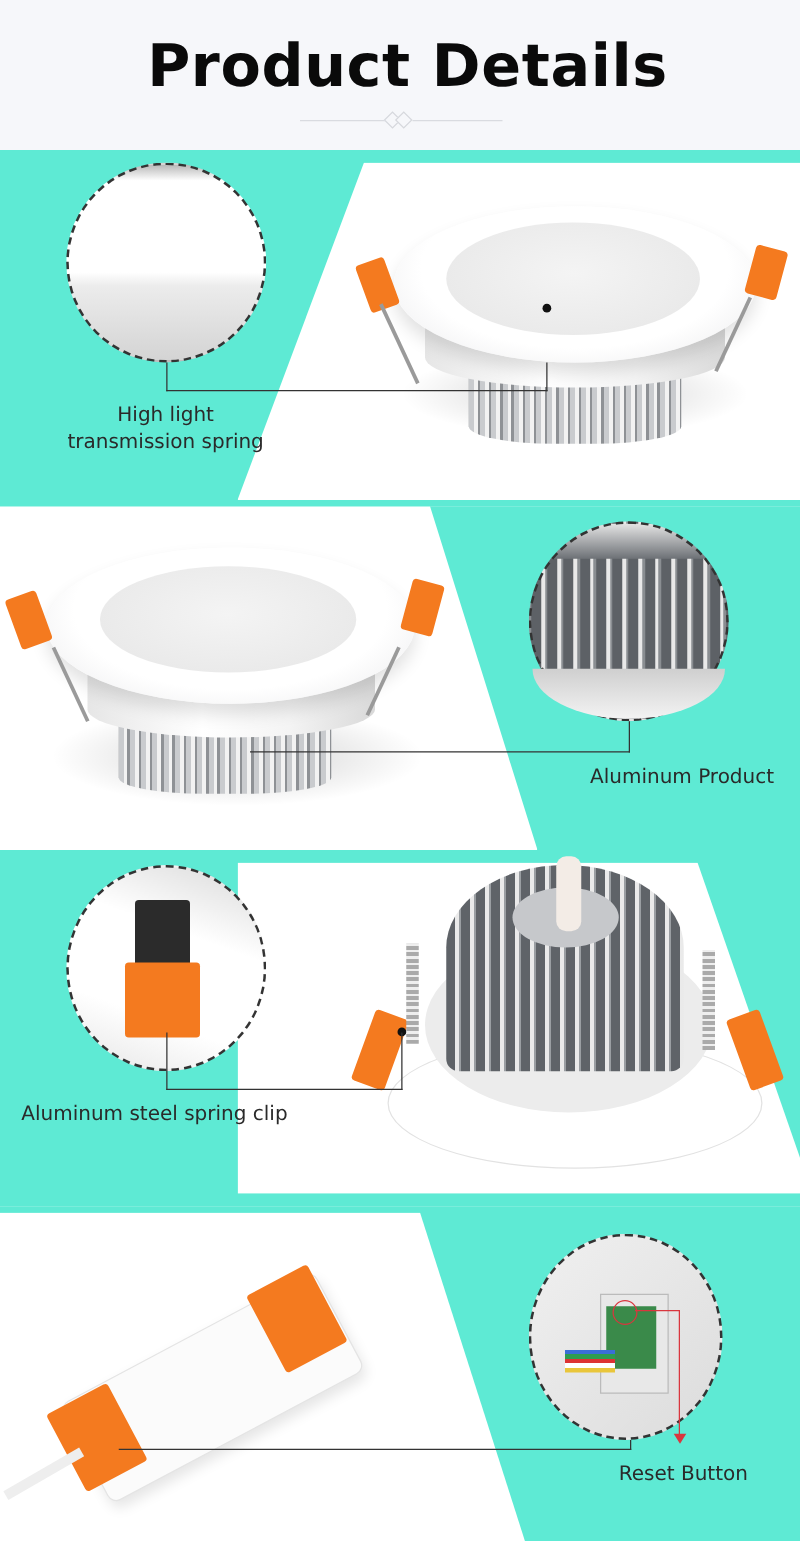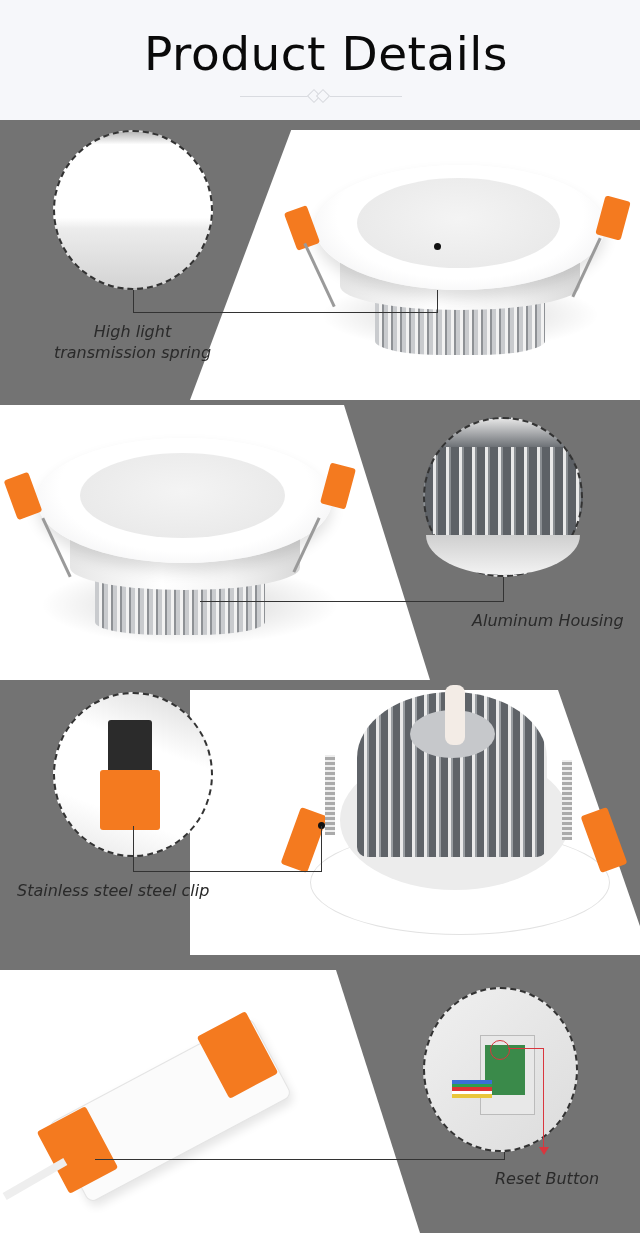--- a/index.html
+++ b/index.html
@@ -1,22 +1,22 @@
 <!DOCTYPE html>
 <html><head>
 <meta charset="utf-8">
 <style>
   * { box-sizing: border-box; margin: 0; padding: 0; }
   body { width: 640px; height: 1233px; background: #f6f7fa; font-family: "DejaVu Sans", sans-serif; position: relative; overflow: hidden; }
   .header { position: absolute; left: 0; top: 0; width: 640px; height: 120px; background: #f6f7fa; }
-  .title { position: absolute; left: 0; top: 26px; width: 640px; text-align: center; font-weight: normal; font-size: 47px; color: #0a0a0a; letter-spacing: 0.5px; padding-left: 12px; }
+  .title { position: absolute; left: 0; top: 26px; width: 640px; text-align: center; font-weight: bold; font-size: 47px; color: #0a0a0a; letter-spacing: 0.5px; padding-left: 12px; }
   .title-rule { position: absolute; top: 96px; height: 1px; background: #d9dbe0; }
   .diamond { position: absolute; width: 10px; height: 10px; border: 1px solid #d6d8dd; transform: rotate(45deg); background: #f6f7fa; }
 
-  .panel { position: absolute; left: 0; width: 640px; overflow: hidden; background: #737373; font-style: italic; }
+  .panel { position: absolute; left: 0; width: 640px; overflow: hidden; background: #5eead4; }
   .panel .white-shape { position: absolute; background: #ffffff; }
   .label { position: absolute; font-size: 16px; color: #2a2a2a; line-height: 21px; }
   .leader { position: absolute; border-color: #333; border-style: solid; border-width: 0; }
   .dot { position: absolute; width: 7px; height: 7px; border-radius: 50%; background: #111; }
 
   .zoom-circle { position: absolute; border-radius: 50%; border: 2px dashed #333; overflow: hidden; background: #eee; }
 
   
   .rim { position: absolute; border-radius: 50%; background: radial-gradient(ellipse at 50% 40%, #ffffff 60%, #e8e8ea 100%); box-shadow: 0 8px 14px rgba(0,0,0,0.12); }
   .lens { position: absolute; border-radius: 50%; background: radial-gradient(ellipse at 50% 45%, #f4f4f4 0%, #e6e6e6 100%); }
@@ -72,21 +72,21 @@
   <div class="clip" style="left:10px;top:70px;width:26px;height:42px;transform:rotate(-20deg);"></div>
   <div class="spring" style="left:55px;top:110px;height:65px;transform:rotate(-25deg);"></div>
   <div class="clip" style="left:325px;top:60px;width:26px;height:42px;transform:rotate(15deg);"></div>
   <div class="spring" style="left:305px;top:110px;height:60px;transform:rotate(25deg);"></div>
 
   <div class="zoom-circle" style="left:423px;top:12px;width:160px;height:160px;background:linear-gradient(180deg,#e4e4e4 0%,#6d7176 18%,transparent 18%),repeating-linear-gradient(90deg,#5d6166 0 8px,#e9e9e9 8px 11px,#8a8e92 11px 13px);"></div>
   <div style="position:absolute;left:426px;top:130px;width:154px;height:40px;border-radius:0 0 50% 50%/0 0 100% 100%;background:linear-gradient(180deg,#cfcfcf,#f3f3f3);"></div>
 
   <div class="leader" style="left:200px;top:172px;width:304px;height:25px;border-right-width:1px;border-bottom-width:1px;"></div>
 
-  <div class="label" style="left:472px;top:205px;">Aluminum Housing</div>
+  <div class="label" style="left:472px;top:205px;">Aluminum Product</div>
 </div>
 
 <div class="panel" style="top:680px;height:285px;">
   <div class="white-shape" style="left:190px;top:10px;width:460px;height:265px;clip-path:polygon(0 0,80% 0,100% 100%,0 100%);"></div>
 
   <div class="zoom-circle" style="left:53px;top:12px;width:160px;height:165px;background:linear-gradient(200deg,#d9d9d9 0%,#ffffff 35%,#ffffff 70%,#e6e6e6 100%);"></div>
   <div style="position:absolute;left:108px;top:40px;width:44px;height:70px;background:#2b2b2b;border-radius:3px;"></div>
   <div class="clip" style="left:100px;top:90px;width:60px;height:60px;"></div>
 
   <div class="white-shape" style="left:310px;top:150px;width:300px;height:105px;border-radius:50%;border:1px solid #e2e2e2;"></div>
@@ -95,21 +95,21 @@
   <div style="position:absolute;left:410px;top:30px;width:85px;height:48px;border-radius:50%;background:#c6c8cb;"></div>
   <div style="position:absolute;left:445px;top:5px;width:20px;height:60px;background:#f3ece6;border-radius:8px;"></div>
   <div class="clip" style="left:290px;top:130px;width:28px;height:60px;transform:rotate(20deg);"></div>
   <div class="spring" style="left:325px;top:75px;height:80px;background:repeating-linear-gradient(0deg,#aaa 0 3px,#eee 3px 5px);width:10px;"></div>
   <div class="clip" style="left:590px;top:130px;width:28px;height:60px;transform:rotate(-20deg);"></div>
   <div class="spring" style="left:562px;top:80px;height:80px;background:repeating-linear-gradient(0deg,#aaa 0 3px,#eee 3px 5px);width:10px;"></div>
 
   <div class="dot" style="left:318px;top:142px;"></div>
   <div class="leader" style="left:133px;top:146px;width:189px;height:46px;border-left-width:1px;border-bottom-width:1px;border-right-width:1px;"></div>
 
-  <div class="label" style="left:17px;top:200px;">Stainless steel steel clip</div>
+  <div class="label" style="left:17px;top:200px;">Aluminum steel spring clip</div>
 </div>
 
 <div class="panel" style="top:965px;height:268px;">
   <div class="white-shape" style="left:0;top:5px;width:420px;height:263px;clip-path:polygon(0 0,80% 0,100% 100%,0 100%);"></div>
 
   <div style="position:absolute;left:55px;top:100px;width:230px;height:90px;background:#fbfbfb;border:1px solid #e4e4e4;border-radius:8px;transform:rotate(-28deg);box-shadow:0 6px 10px rgba(0,0,0,0.1);"></div>
   <div class="clip" style="left:210px;top:55px;width:55px;height:70px;transform:rotate(-28deg);"></div>
   <div class="clip" style="left:50px;top:150px;width:55px;height:70px;transform:rotate(-28deg);"></div>
   <div style="position:absolute;left:0;top:210px;width:70px;height:8px;background:#eee;transform:rotate(-30deg);"></div>
 

